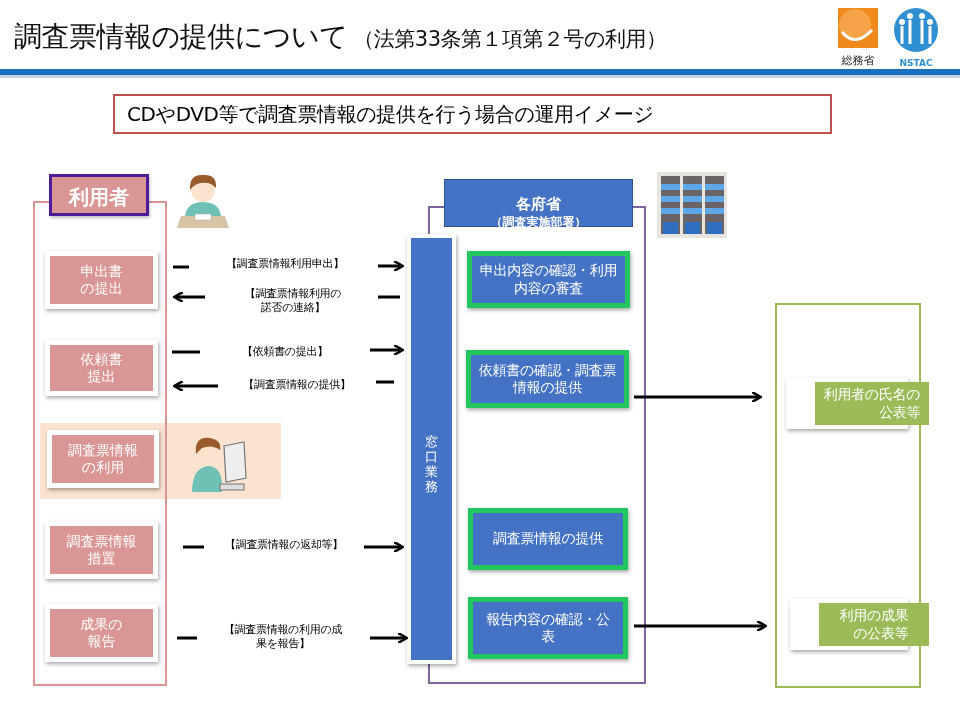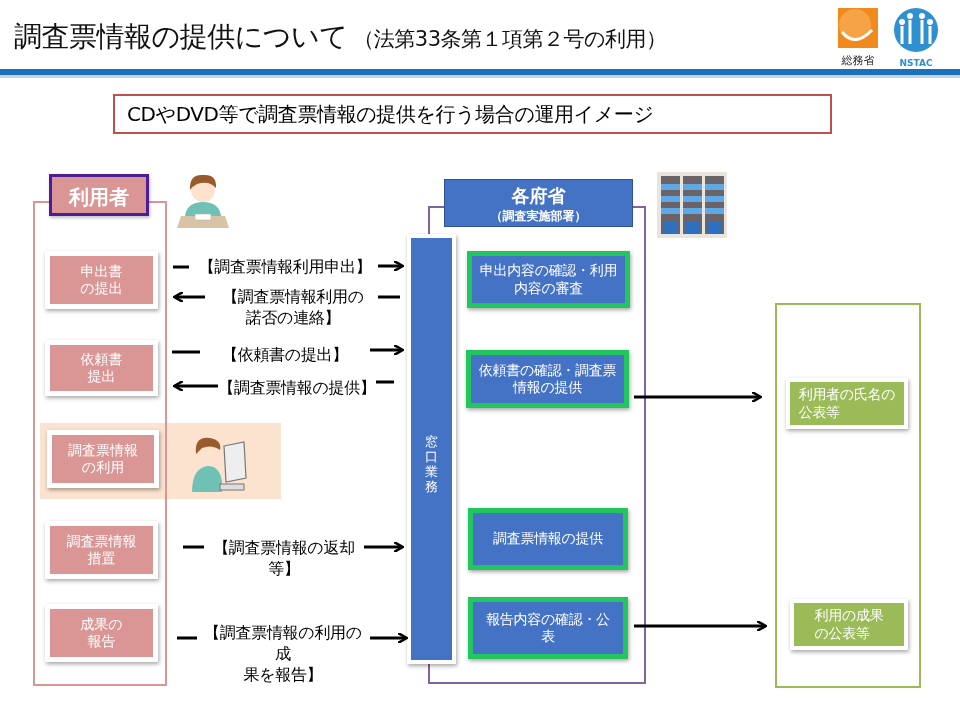--- a/index.html
+++ b/index.html
@@ -27,39 +27,39 @@
   .highlight { left: 40px; top: 423px; width: 241px; height: 76px; background: #fbe3cf; }
 
   .pink-card { background: #fff; box-shadow: 1px 2px 4px rgba(0,0,0,0.35); padding: 5px; }
   .pink-card .inner { width: 100%; height: 100%; background: #d99694; color: #fff; font-size: 14px;
     display: flex; align-items: center; justify-content: center; text-align: center; line-height: 1.25; white-space: pre-line; }
 
   
   .min-frame { left: 428px; top: 206px; width: 218px; height: 478px; border: 2px solid #8064a2; }
   .min-header { left: 444px; top: 179px; width: 189px; height: 48px; background: #4472c4; border: 1px solid #2f528f;
     color: #fff; text-align: center; font-weight: bold; }
-  .min-header .h1 { font-size: 18px; margin-top: 4px; }
+  .min-header .h1 { font-size: 15px; margin-top: 15px; }
   .min-header .h2 { font-size: 12px; margin-top: 0px; }
 
   .window-outer { left: 407px; top: 234px; width: 49px; height: 430px; background: #fff; box-shadow: 1px 2px 4px rgba(0,0,0,0.35); padding: 4px; }
   .window-inner { width: 100%; height: 100%; background: #4472c4; color: #fff; font-size: 13px; position: relative; }
   .window-inner .vtext { position: absolute; left: 0; right: 0; top: 196px; text-align: center; line-height: 15px; white-space: pre-line; }
 
   .blue-card { background: #22c55e; box-shadow: 1px 2px 4px rgba(0,0,0,0.35); padding: 5px; }
   .blue-card .inner { width: 100%; height: 100%; background: #4472c4; color: #fff; font-size: 14px;
     display: flex; align-items: center; justify-content: center; text-align: center; line-height: 1.25; white-space: pre-line; letter-spacing: -0.3px; }
 
   
   .pub-frame { left: 775px; top: 303px; width: 146px; height: 385px; border: 2px solid #9bbb59; }
   .green-card { background: #fff; box-shadow: 1px 2px 4px rgba(0,0,0,0.35); padding: 4px; }
   .green-card .inner { width: 100%; height: 100%; background: #9bbb59; color: #fff; font-size: 14px;
-    display: flex; align-items: center; justify-content: center; text-align: left; line-height: 1.25; white-space: pre-line; letter-spacing: -0.3px; }
-
-  
-  .alabel { font-size: 16px; text-align: center; white-space: pre-line; line-height: 1.3; letter-spacing: -0.3px; background: #fff; }
+    display: flex; align-items: center; justify-content: center; text-align: right; line-height: 1.25; white-space: pre-line; letter-spacing: -0.3px; margin-left: 25px; }
+
+  
+  .alabel { font-size: 11px; text-align: center; white-space: pre-line; line-height: 1.3; letter-spacing: -0.3px; background: #fff; }
 
   svg.arrows { position: absolute; left: 0; top: 0; }
 </style>
 </head>
 <body>
 
 <div class="abs title">
   <span>調査票情報の提供について</span><span class="sub">（法第33条第１項第２号の利用）</span>
 </div>
 

